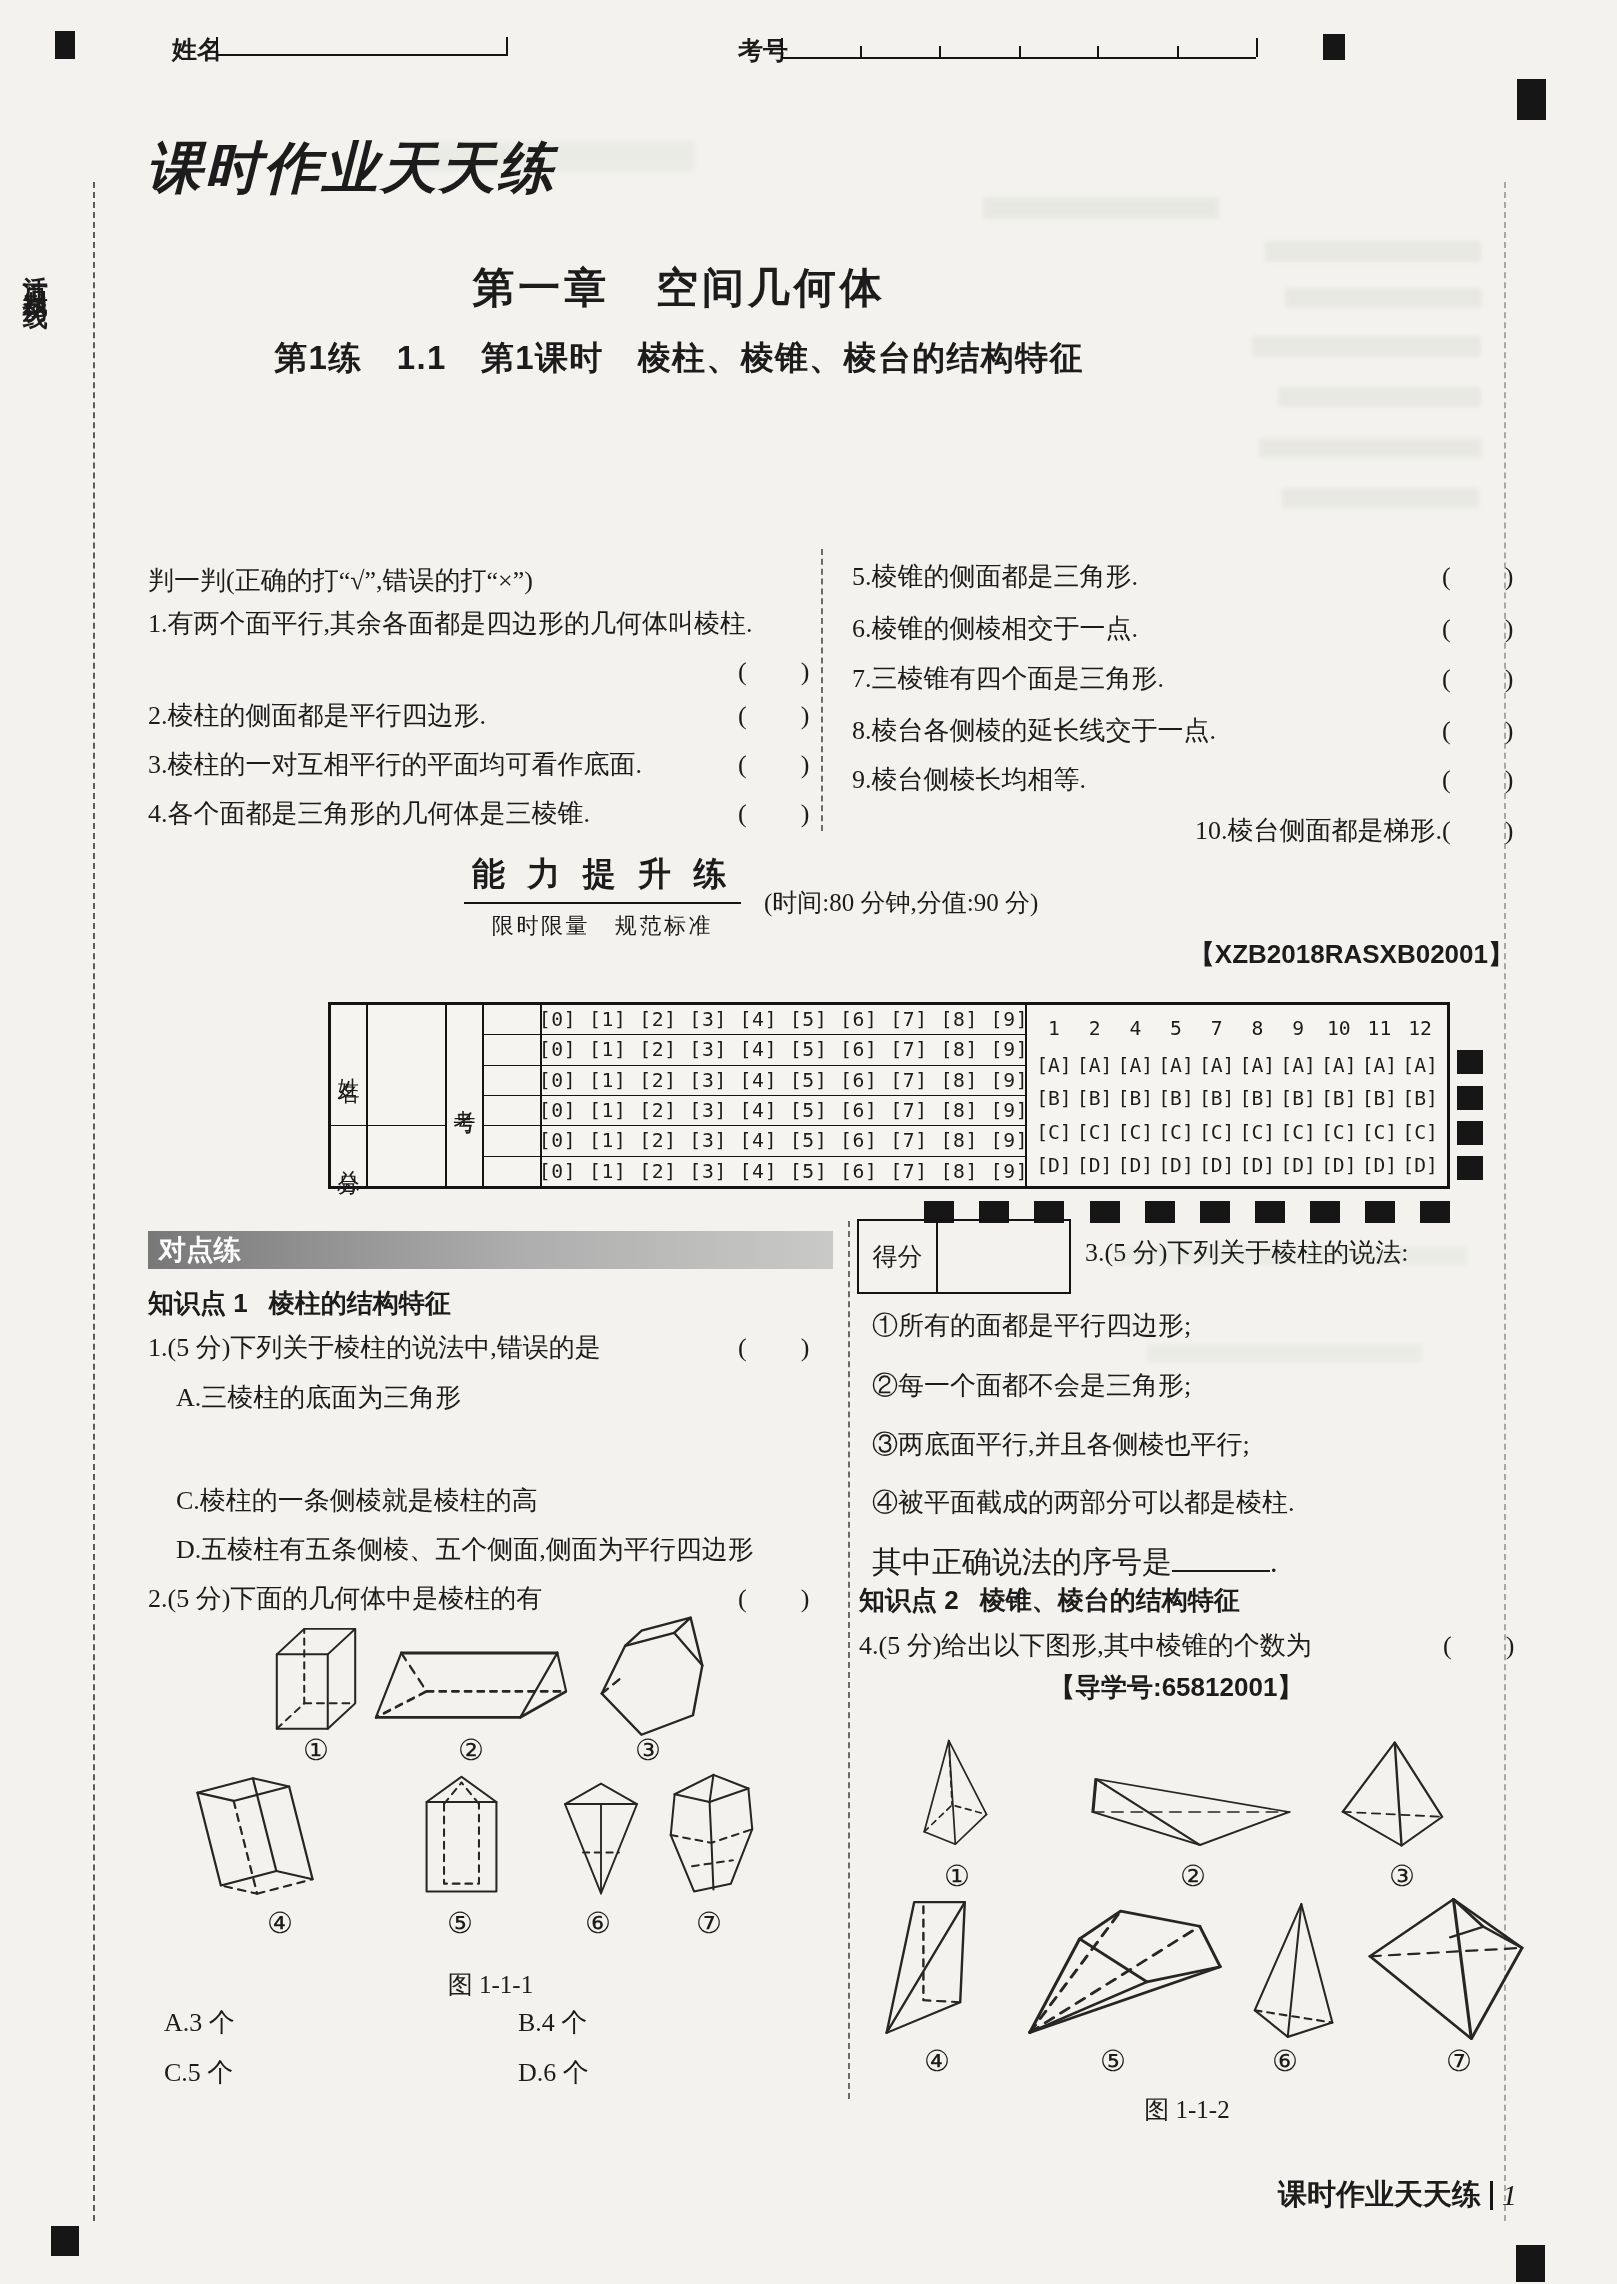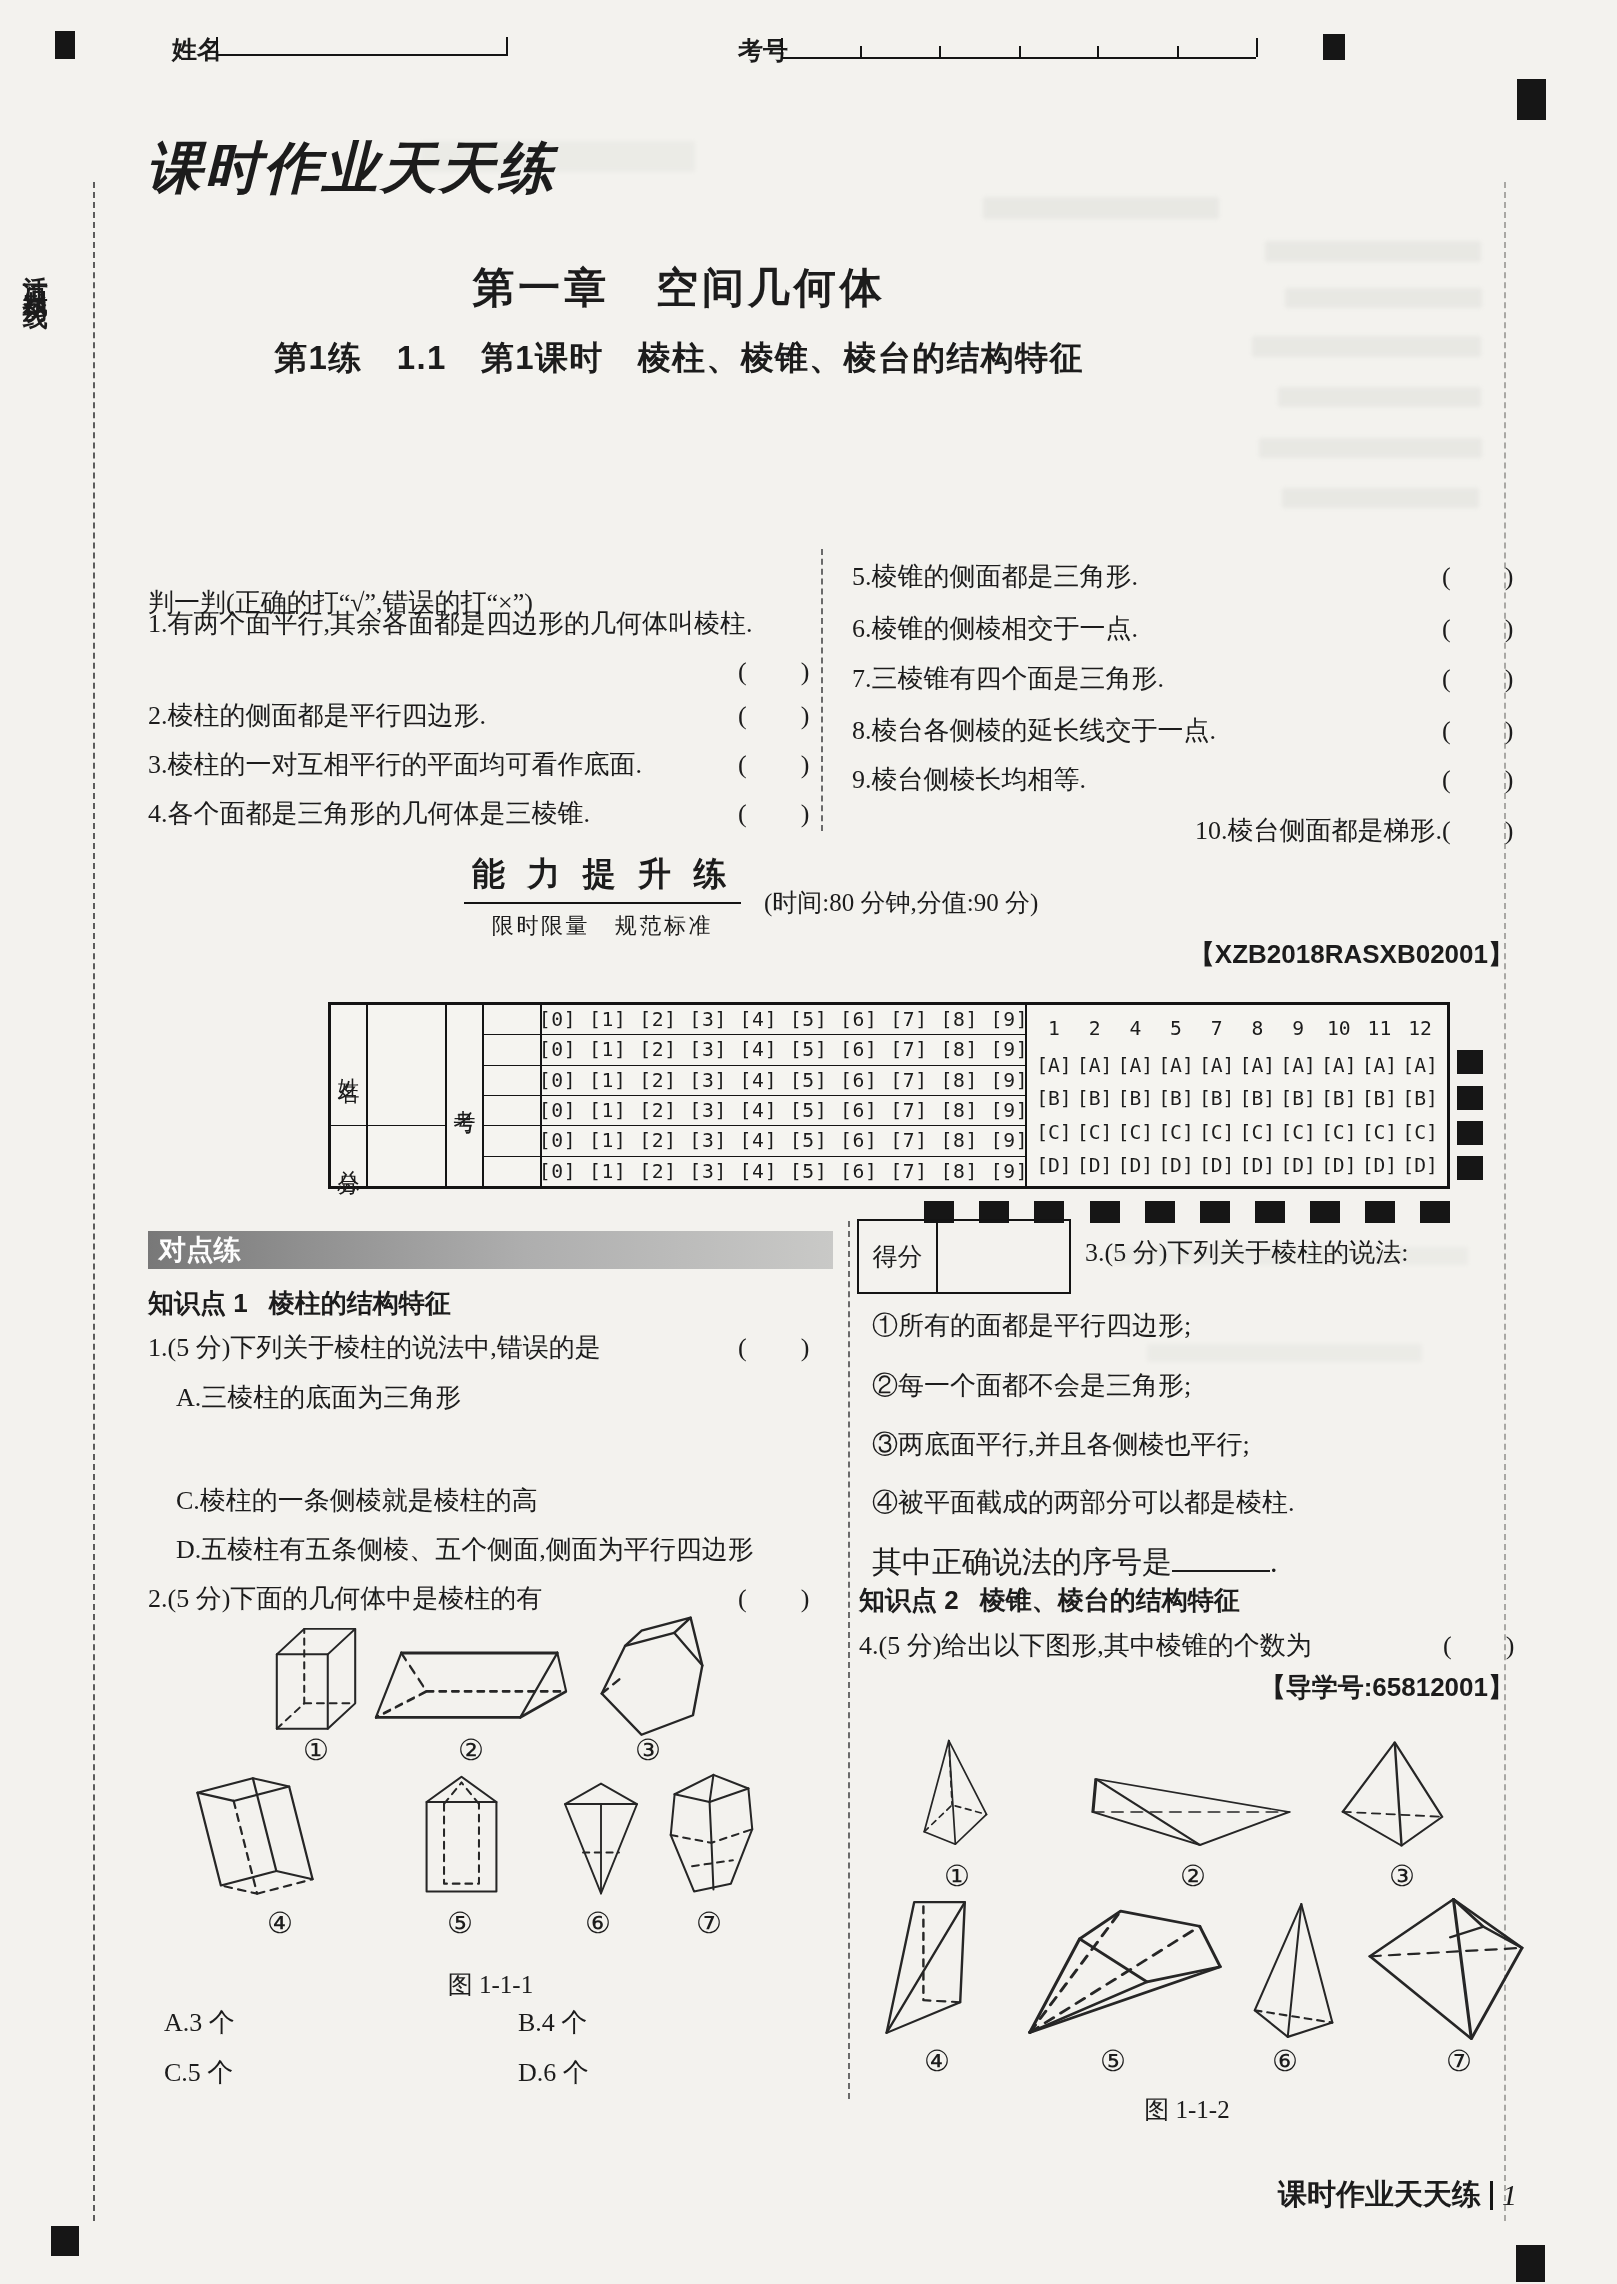--- a/index.html
+++ b/index.html
@@ -77,21 +77,21 @@
   </div>
 
   <div class="abs hei" style="left:146px;top:131px;font-size:56px;font-style:italic;letter-spacing:2.6px;">课时作业天天练</div>
 
   <div class="abs hei ctitle" style="left:148px;top:260px;width:1062px;font-size:42px;letter-spacing:3.9px;">第一章　空间几何体</div>
   <div class="abs hei ctitle" style="left:115px;top:336px;width:1128px;font-size:33px;letter-spacing:1.3px;">第1练　1.1　第1课时　棱柱、棱锥、棱台的结构特征</div>
 
 
   <div class="dashline" style="left:821px;top:549px;height:282px;border-left:2px dashed #6a6a6a;"></div>
 
-  <div class="abs" style="left:148px;top:585px;width:662px;font-size:26px;">判一判(正确的打“√”,错误的打“×”)</div>
+  <div class="abs" style="left:148px;top:563px;width:662px;font-size:26px;">判一判(正确的打“√”,错误的打“×”)</div>
 
   <div class="abs" style="left:148px;top:606px;width:662px;font-size:26px;">1.有两个面平行,其余各面都是四边形的几何体叫棱柱.</div>
   <div class="abs" style="left:148px;top:654px;width:662px;text-align:right;font-size:26px;"><span class="bracket">(　　)</span></div>
 
   <div class="abs tf" style="left:148px;top:700px;width:662px;">
     <span>2.棱柱的侧面都是平行四边形.</span>
     <span class="bracket">(　　)</span>
   </div>
   <div class="abs tf" style="left:148px;top:749px;width:662px;">
     <span>3.棱柱的一对互相平行的平面均可看作底面.</span>
@@ -363,21 +363,21 @@
 
   <div class="abs" style="left:859px;top:1583px;">
     <span class="kp">知识点 2</span>
     <span class="kp" style="margin-left:18.4px;">棱锥、棱台的结构特征</span>
   </div>
 
   <div class="abs tf" style="left:859px;top:1630px;width:656px;">
     <span>4.(5 分)给出以下图形,其中棱锥的个数为</span>
     <span class="bracket">(　　)</span>
   </div>
-  <div class="abs hei" style="left:1049px;top:1670px;width:465px;text-align:right;font-size:26px;">【导学号:65812001】</div>
+  <div class="abs hei" style="left:1049px;top:1670px;width:465px;font-size:26px;">【导学号:65812001】</div>
 
   <div class="abs fig" style="left:916px;top:1739px;width:82px;height:110px;">
     <svg viewBox="0 0 100 140" preserveAspectRatio="none">
       <path d="M40,2 L10,118 L48,134 L86,96 Z"></path>
         <path d="M40,2 L48,134"></path>
       <path class="dash" d="M10,118 L44,84 L86,96"></path>
         <path class="dash" d="M40,2 L44,84"></path>
     </svg>
   </div>
   <div class="abs fig" style="left:1087px;top:1773px;width:208px;height:75px;">

